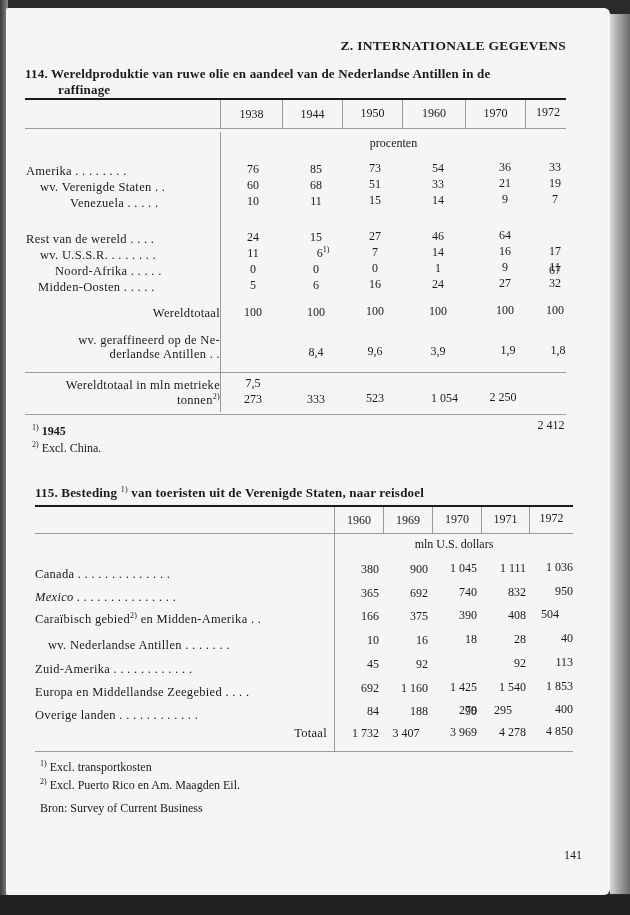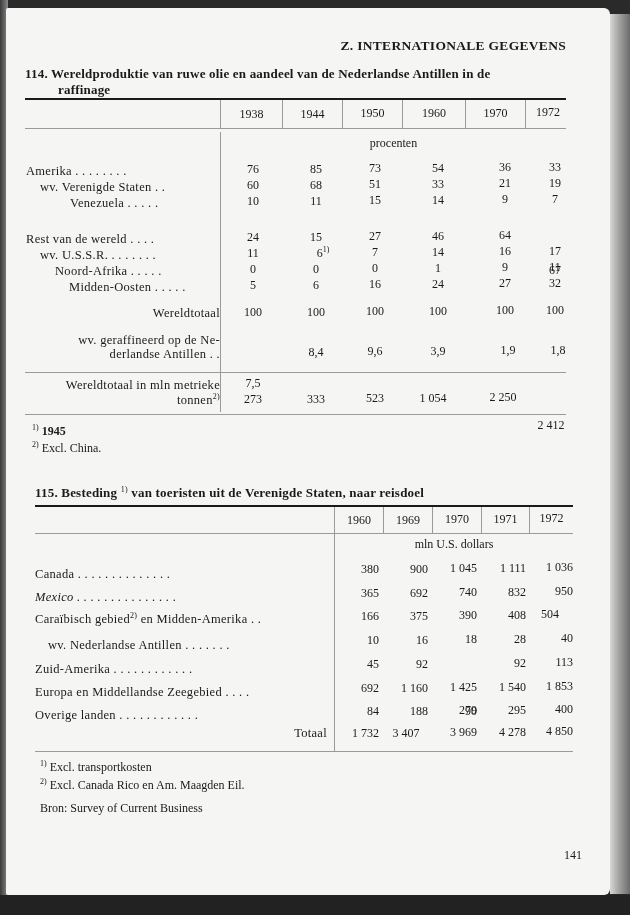--- a/index.html
+++ b/index.html
@@ -96,21 +96,21 @@
 <div class="num" style="left:535px; top:244px; width:40px;">17</div>
 
 <div class="lbl" style="left:55px; top:264px;">Noord-Afrika . . . . .</div>
 <div class="num bold" style="left:233px; top:262px; width:40px;">0</div>
 <div class="num" style="left:296px; top:262px; width:40px;">0</div>
 <div class="num" style="left:355px; top:261px; width:40px;">0</div>
 <div class="num" style="left:418px; top:261px; width:40px;">1</div>
 <div class="num bold" style="left:485px; top:260px; width:40px;">9</div>
 <div class="num" style="left:535px; top:260px; width:40px;">11</div>
 
-<div class="lbl" style="left:69px; top:280px;">Midden-Oosten . . . . .</div>
+<div class="lbl" style="left:38px; top:280px;">Midden-Oosten . . . . .</div>
 <div class="num" style="left:233px; top:278px; width:40px;">5</div>
 <div class="num" style="left:296px; top:278px; width:40px;">6</div>
 <div class="num" style="left:355px; top:277px; width:40px;">16</div>
 <div class="num" style="left:418px; top:277px; width:40px;">24</div>
 <div class="num" style="left:485px; top:276px; width:40px;">27</div>
 <div class="num" style="left:535px; top:276px; width:40px;">32</div>
 
 <div class="lbl" style="right:410px; top:306px;">Wereldtotaal</div>
 <div class="num" style="left:233px; top:305px; width:40px;">100</div>
 <div class="num" style="left:296px; top:305px; width:40px;">100</div>
@@ -129,21 +129,21 @@
 <div class="num" style="left:538px; top:343px; width:40px;">1,8</div>
 
 <div class="rule-thin" style="left:25px; top:372px; width:541px;"></div>
 
 <div class="lbl" style="right:410px; top:378px;">Wereldtotaal in mln metrieke</div>
 <div class="lbl" style="right:410px; top:393px;"><span>tonnen</span><sup>2)</sup></div>
 <div class="vline" style="left:220px; top:376px; height:36px;"></div>
 <div class="num" style="left:233px; top:392px; width:40px;">273</div>
 <div class="num" style="left:296px; top:392px; width:40px;">333</div>
 <div class="num" style="left:355px; top:391px; width:40px;">523</div>
-<div class="num" style="left:408px; top:391px; width:50px;">1 054</div>
+<div class="num" style="left:408px; top:391px; width:50px;text-align:right;">1 054</div>
 <div class="num" style="left:478px; top:390px; width:50px;">2 250</div>
 <div class="num" style="left:528px; top:390px; width:46px;margin-top:28px;">2 412</div>
 
 <div class="rule-thin" style="left:25px; top:414px; width:541px;"></div>
 
 <div class="abs fn" style="left:32px; top:424px;"><sup>1)</sup> <b>1945</b></div>
 <div class="abs fn" style="left:32px; top:441px;"><sup>2)</sup> <span>Excl. China.</span></div>
 
 <div class="abs title" style="left:35px; top:485px;"><span>115. Besteding</span> <sup style="font-weight:normal">1)</sup> <span>van toeristen uit de Verenigde Staten, naar reisdoel</span></div>
 
@@ -206,30 +206,30 @@
 <div class="num" style="left:335px; top:681px; width:44px; text-align:right;">692</div>
 <div class="num" style="left:384px; top:681px; width:44px; text-align:right;">1 160</div>
 <div class="num" style="left:433px; top:680px; width:44px; text-align:right;">1 425</div>
 <div class="num" style="left:480px; top:680px; width:46px; text-align:right;">1 540</div>
 <div class="num" style="left:527px; top:679px; width:46px; text-align:right;">1 853</div>
 
 <div class="lbl" style="left:35px; top:708px;">Overige landen . . . . . . . . . . . .</div>
 <div class="num" style="left:335px; top:704px; width:44px; text-align:right;">84</div>
 <div class="num" style="left:384px; top:704px; width:44px; text-align:right;">188</div>
 <div class="num" style="left:433px; top:703px; width:44px; text-align:right;">279</div>
-<div class="num" style="left:480px; top:703px; width:46px; text-align:right;">295</div>
+<div class="num" style="left:480px; top:703px; width:46px; ">295</div>
 <div class="num" style="left:527px; top:702px; width:46px; text-align:right;">400</div>
 
 <div class="lbl" style="right:303px; top:726px;">Totaal</div>
 <div class="num" style="left:335px; top:726px; width:44px; text-align:right;">1 732</div>
 <div class="num" style="left:384px; top:726px; width:44px; ">3 407</div>
 <div class="num" style="left:433px; top:725px; width:44px; text-align:right;">3 969</div>
 <div class="num" style="left:480px; top:725px; width:46px; text-align:right;">4 278</div>
 <div class="num" style="left:527px; top:724px; width:46px; text-align:right;">4 850</div>
 
 <div class="rule-thin" style="left:35px; top:751px; width:538px;"></div>
 
 <div class="abs fn" style="left:40px; top:760px;"><sup>1)</sup> <span>Excl. transportkosten</span></div>
-<div class="abs fn" style="left:40px; top:778px;"><sup>2)</sup> <span>Excl. Canada Rico en Am. Maagden Eil.</span></div>
+<div class="abs fn" style="left:40px; top:778px;"><sup>2)</sup> <span>Excl. Puerto Rico en Am. Maagden Eil.</span></div>
 
 <div class="abs fn" style="left:40px; top:801px;">Bron: Survey of Current Business</div>
 
 <div class="abs fn" style="left:564px; top:848px;">141</div>
 
 </body></html>

